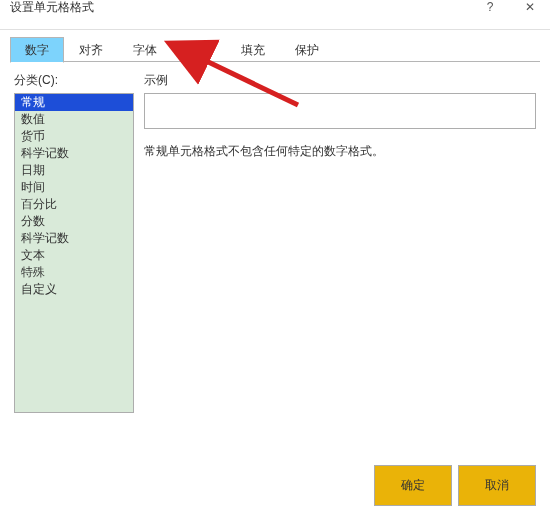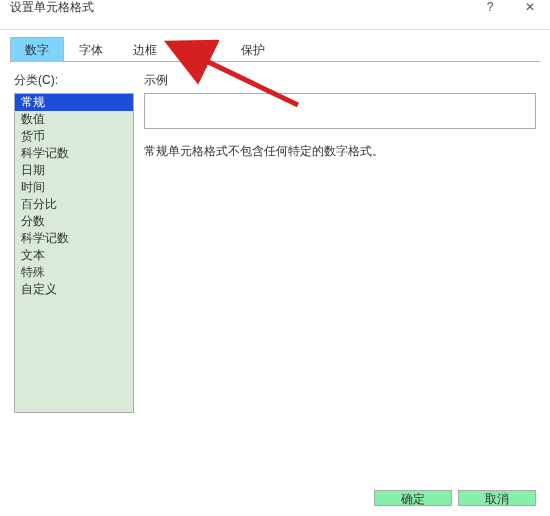--- a/index.html
+++ b/index.html
@@ -14,39 +14,40 @@
   .left-col { width: 120px; }
   .category-label { margin-bottom: 4px; color: #333; }
   .listbox { border: 1px solid #adadad; background: #d9ead9; height: 320px; overflow: auto; }
   .list-item { padding: 1px 6px; color: #333; cursor: pointer; line-height: 15px; }
   .list-item.selected { background: #1d4ed8; color: #fff; }
   .right-col { flex: 1; }
   .sample-label { margin-bottom: 4px; color: #333; }
   .sample-box { border: 1px solid #adadad; height: 36px; background: #fff; margin-bottom: 14px; }
   .desc { color: #333; }
   .footer { position: absolute; bottom: 10px; right: 14px; display: flex; gap: 6px; }
-  .btn { width: 78px; height: 16px; border: 1px solid #aaa; background: #86efac; color: #333; cursor: pointer; }
+  .btn { width: 78px; height: 41px; border: 1px solid #aaa; background: #eab308; color: #333; cursor: pointer; }
   .arrow { position: absolute; pointer-events: none; }
   .arrow svg { overflow: visible; }
 </style>
 </head>
 <body>
 
 <div class="titlebar">
   <span class="titlebar-title">设置单元格格式</span>
   <div class="titlebar-btn">
     <span>?</span>
   </div>
   <div class="titlebar-btn">
     <span>✕</span>
   </div>
 </div>
 
 <div class="tabs" id="tab-bar">
     <div class="tab active"><span>数字</span></div>
+    <div class="tab"><span>对齐</span></div>
     <div class="tab"><span>字体</span></div>
     <div class="tab"><span>边框</span></div>
     <div class="tab"><span>填充</span></div>
     <div class="tab"><span>保护</span></div>
   </div>
 
 <div class="content">
   <div class="left-col">
     <div class="category-label">分类(C):</div>
     <div class="listbox" id="category-listbox">

